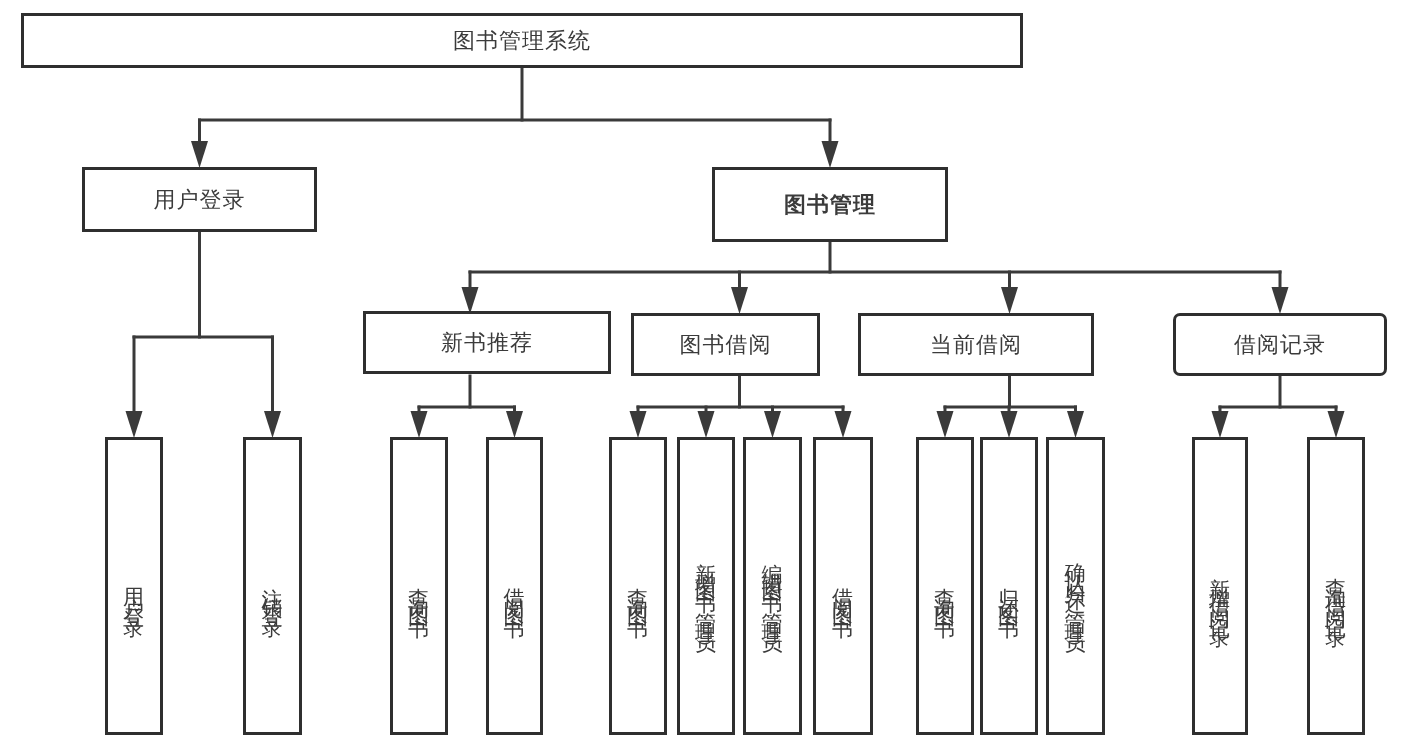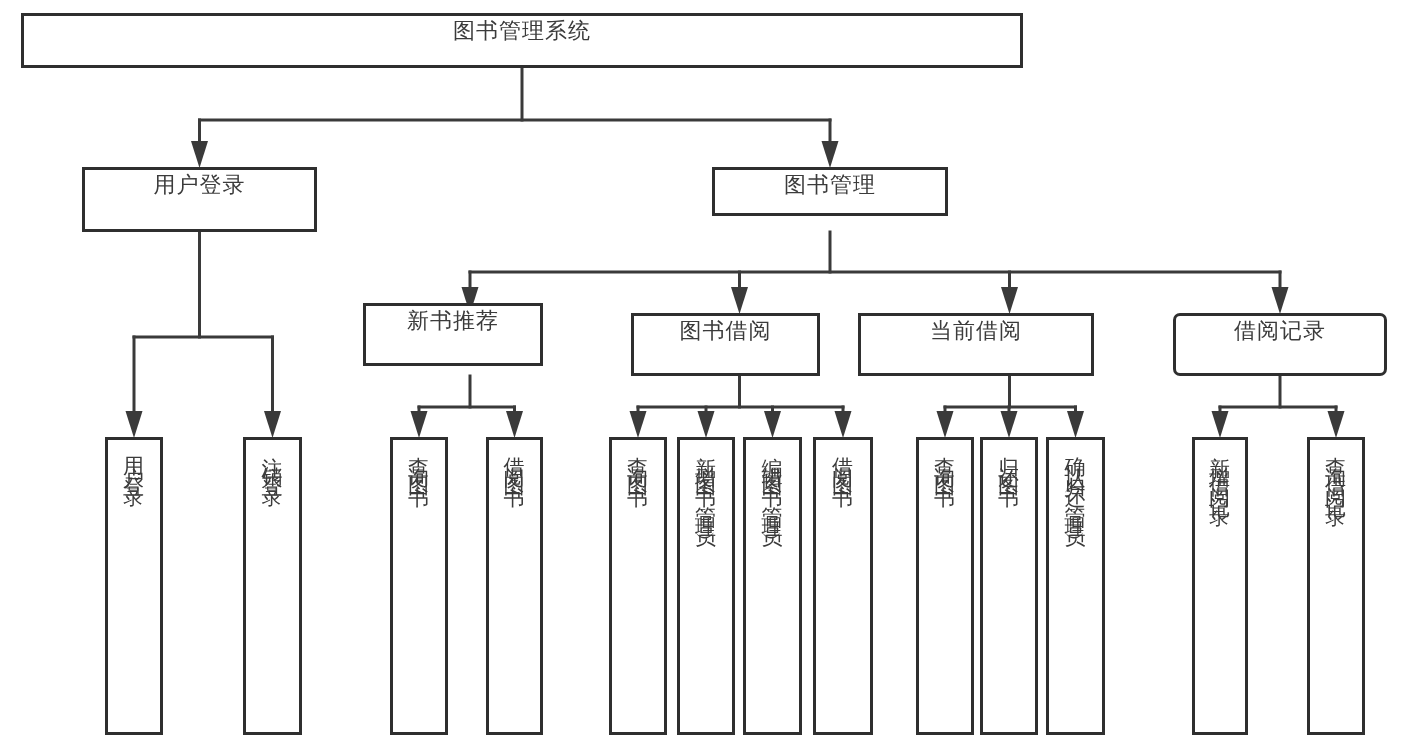--- a/index.html
+++ b/index.html
@@ -11,21 +11,21 @@
     position:relative;width:1405px;height:747px;overflow:hidden;
     background:var(--background);
     font-family:"Liberation Sans","DejaVu Sans",sans-serif;
   }
   .connectors{position:absolute;left:0;top:0;width:1405px;height:747px;}
   .connectors line{stroke:var(--line);stroke-width:3;stroke-linecap:square;}
   .connectors polygon{fill:var(--line);stroke:none;}
   .node{
     position:absolute;box-sizing:border-box;background:#fff;
     border:3px solid var(--border);color:var(--text);
-    display:flex;align-items:flex-start;justify-content:center;
+    display:flex;align-items:center;justify-content:center;
     z-index:2;
   }
   .node.h{font-size:22px;letter-spacing:1px;white-space:nowrap;}
   .node.v .lbl{
     display:inline-block;
     writing-mode:vertical-rl;text-orientation:mixed;
     font-size:21px;letter-spacing:10px;line-height:1;
     margin-bottom:-10px;
   }
   .watermark{
@@ -92,24 +92,24 @@
       <line x1="1336" y1="407" x2="1336" y2="413"></line>
       <polygon points="1327.5,411 1344.5,411 1336,438"></polygon>
     </svg>
   <div id="nodes">
       <div class="node h" style="left: 21px; top: 13px; width: 1002px; height: 55px;">
         <span class="lbl">图书管理系统</span>
       </div>
       <div class="node h" style="left: 82px; top: 167px; width: 235px; height: 65px;">
         <span class="lbl">用户登录</span>
       </div>
-      <div class="node h" style="left: 712px; top: 167px; width: 236px; height: 49px;">
+      <div class="node h" style="left: 712px; top: 167px; width: 236px; height: 75px; font-weight: bold;">
         <span class="lbl">图书管理</span>
       </div>
-      <div class="node h" style="left: 363px; top: 303px; width: 180px; height: 63px;">
+      <div class="node h" style="left: 363px; top: 311px; width: 248px; height: 63px;">
         <span class="lbl">新书推荐</span>
       </div>
       <div class="node h" style="left: 631px; top: 313px; width: 189px; height: 63px;">
         <span class="lbl">图书借阅</span>
       </div>
       <div class="node h" style="left: 858px; top: 313px; width: 236px; height: 63px;">
         <span class="lbl">当前借阅</span>
       </div>
       <div class="node h" style="left: 1173px; top: 313px; width: 214px; height: 63px; border-radius: 7px;">
         <span class="lbl">借阅记录</span>

